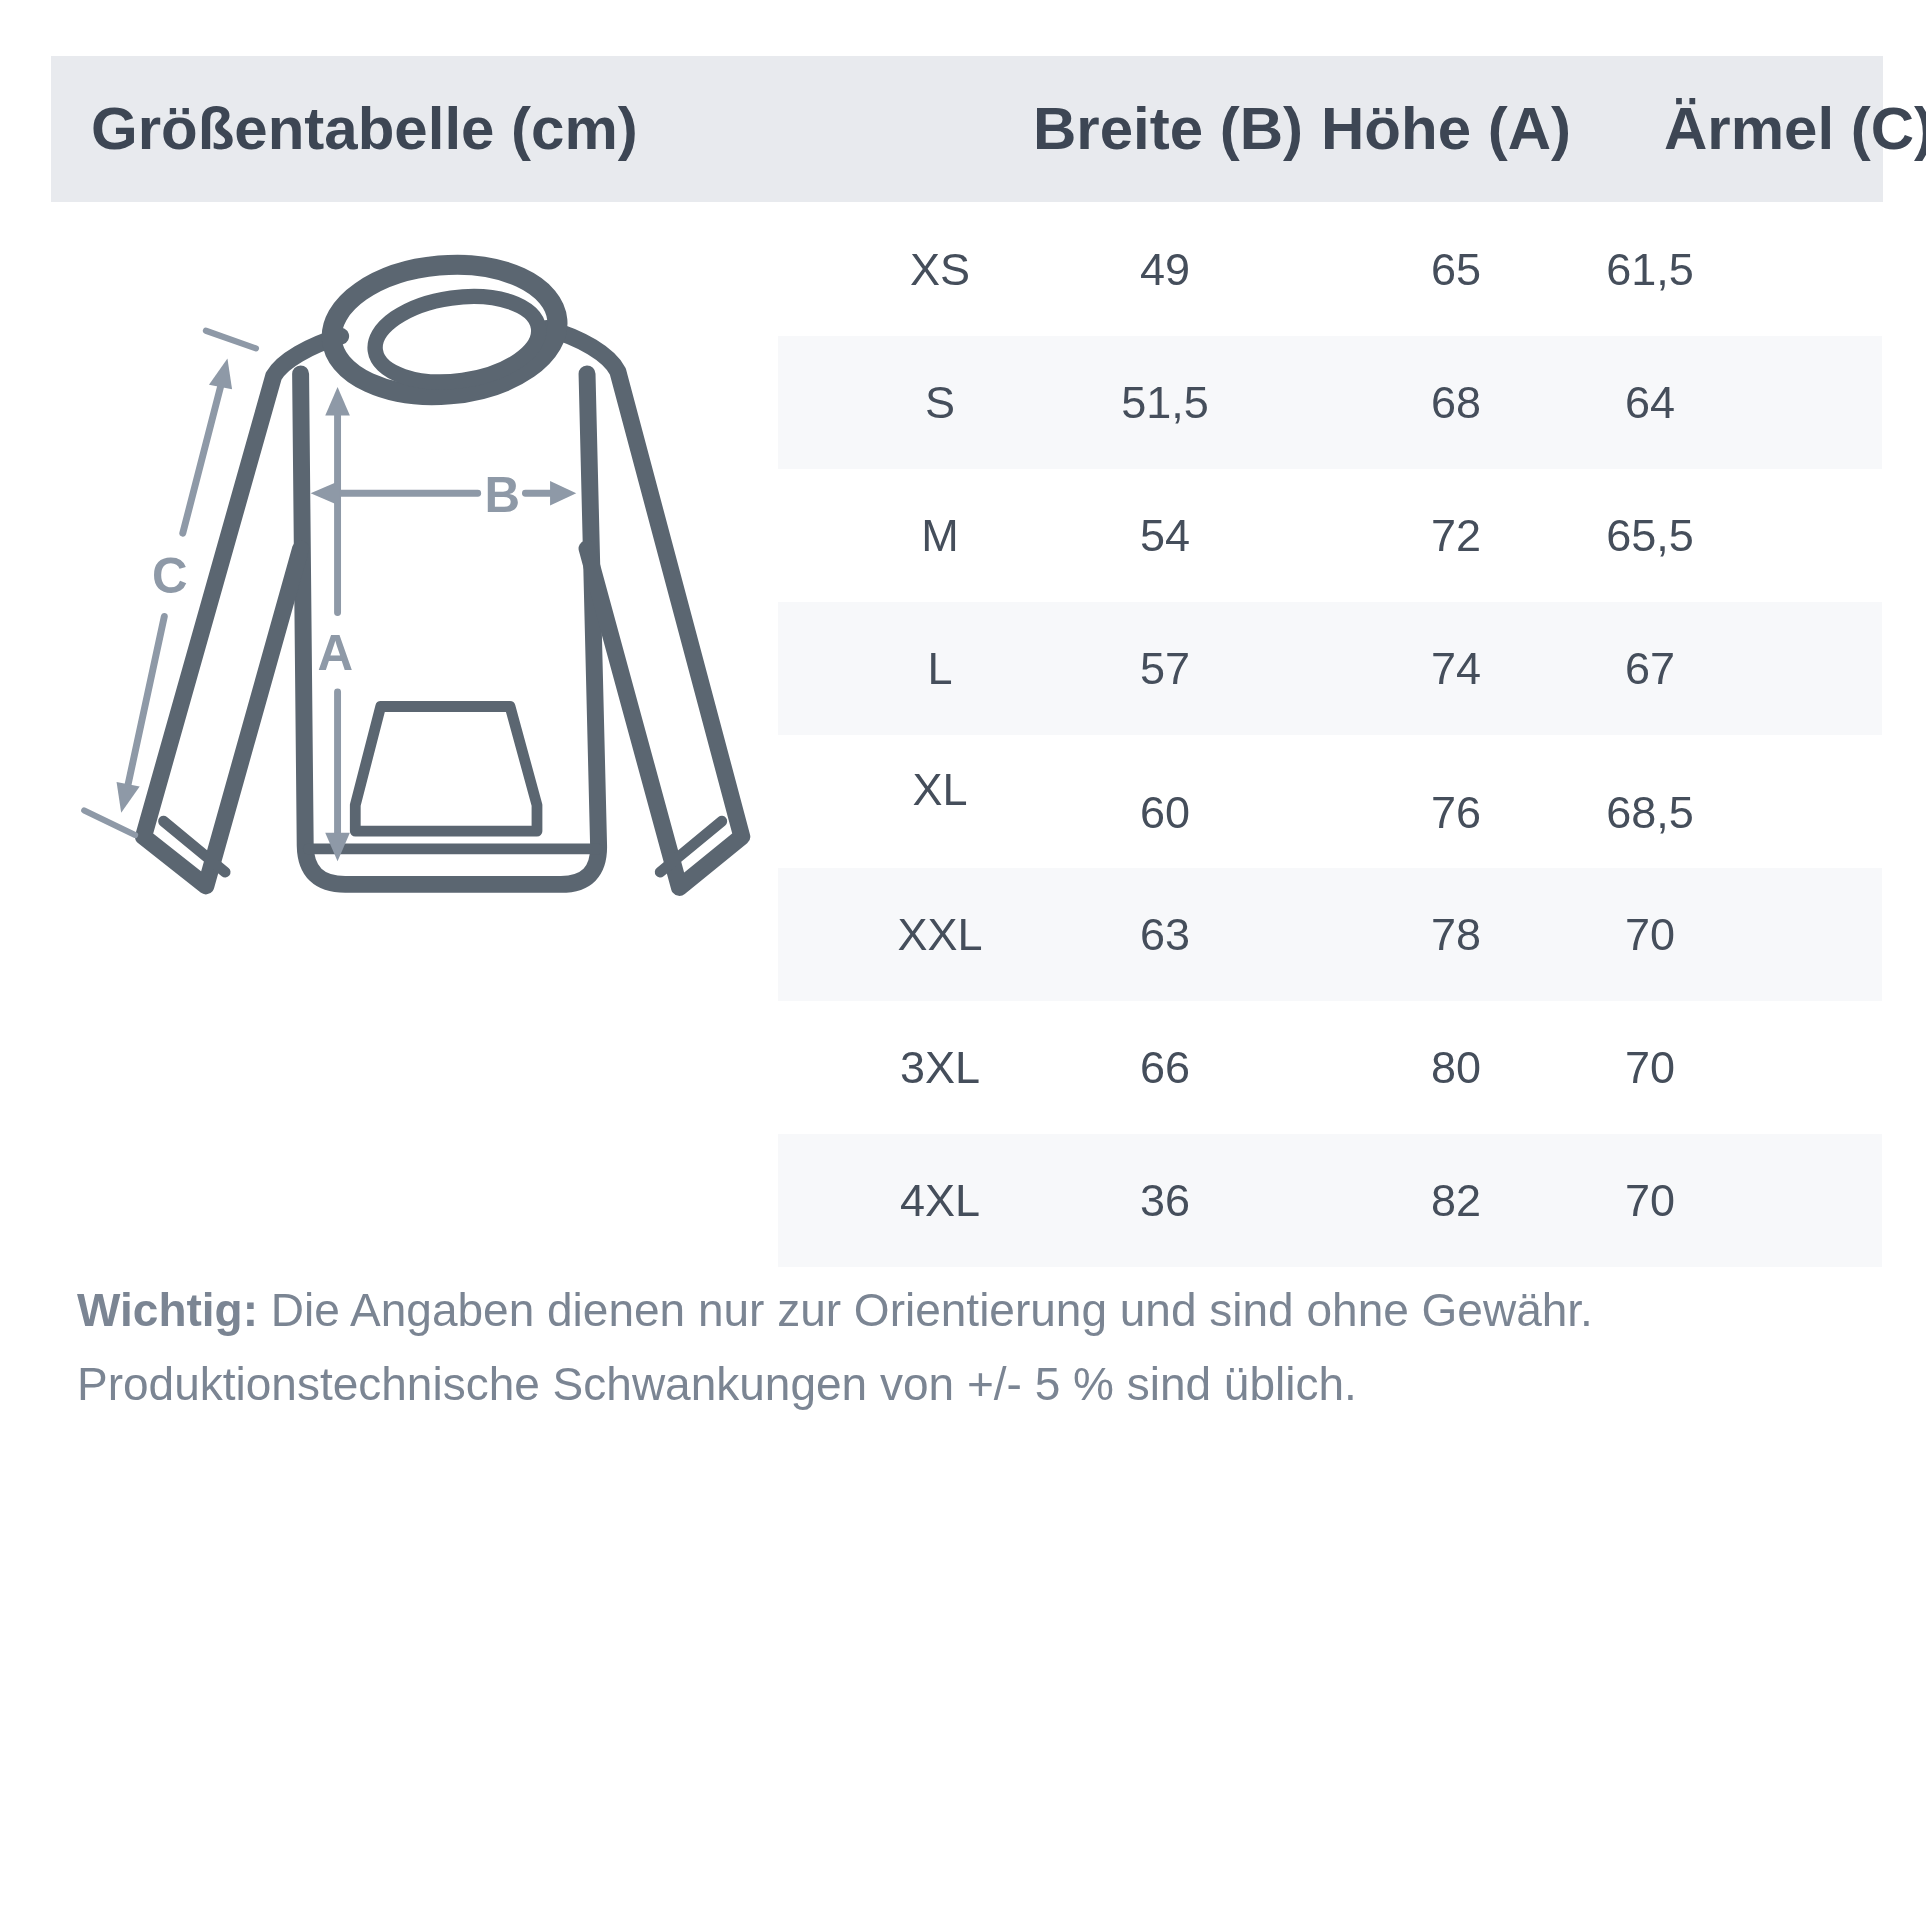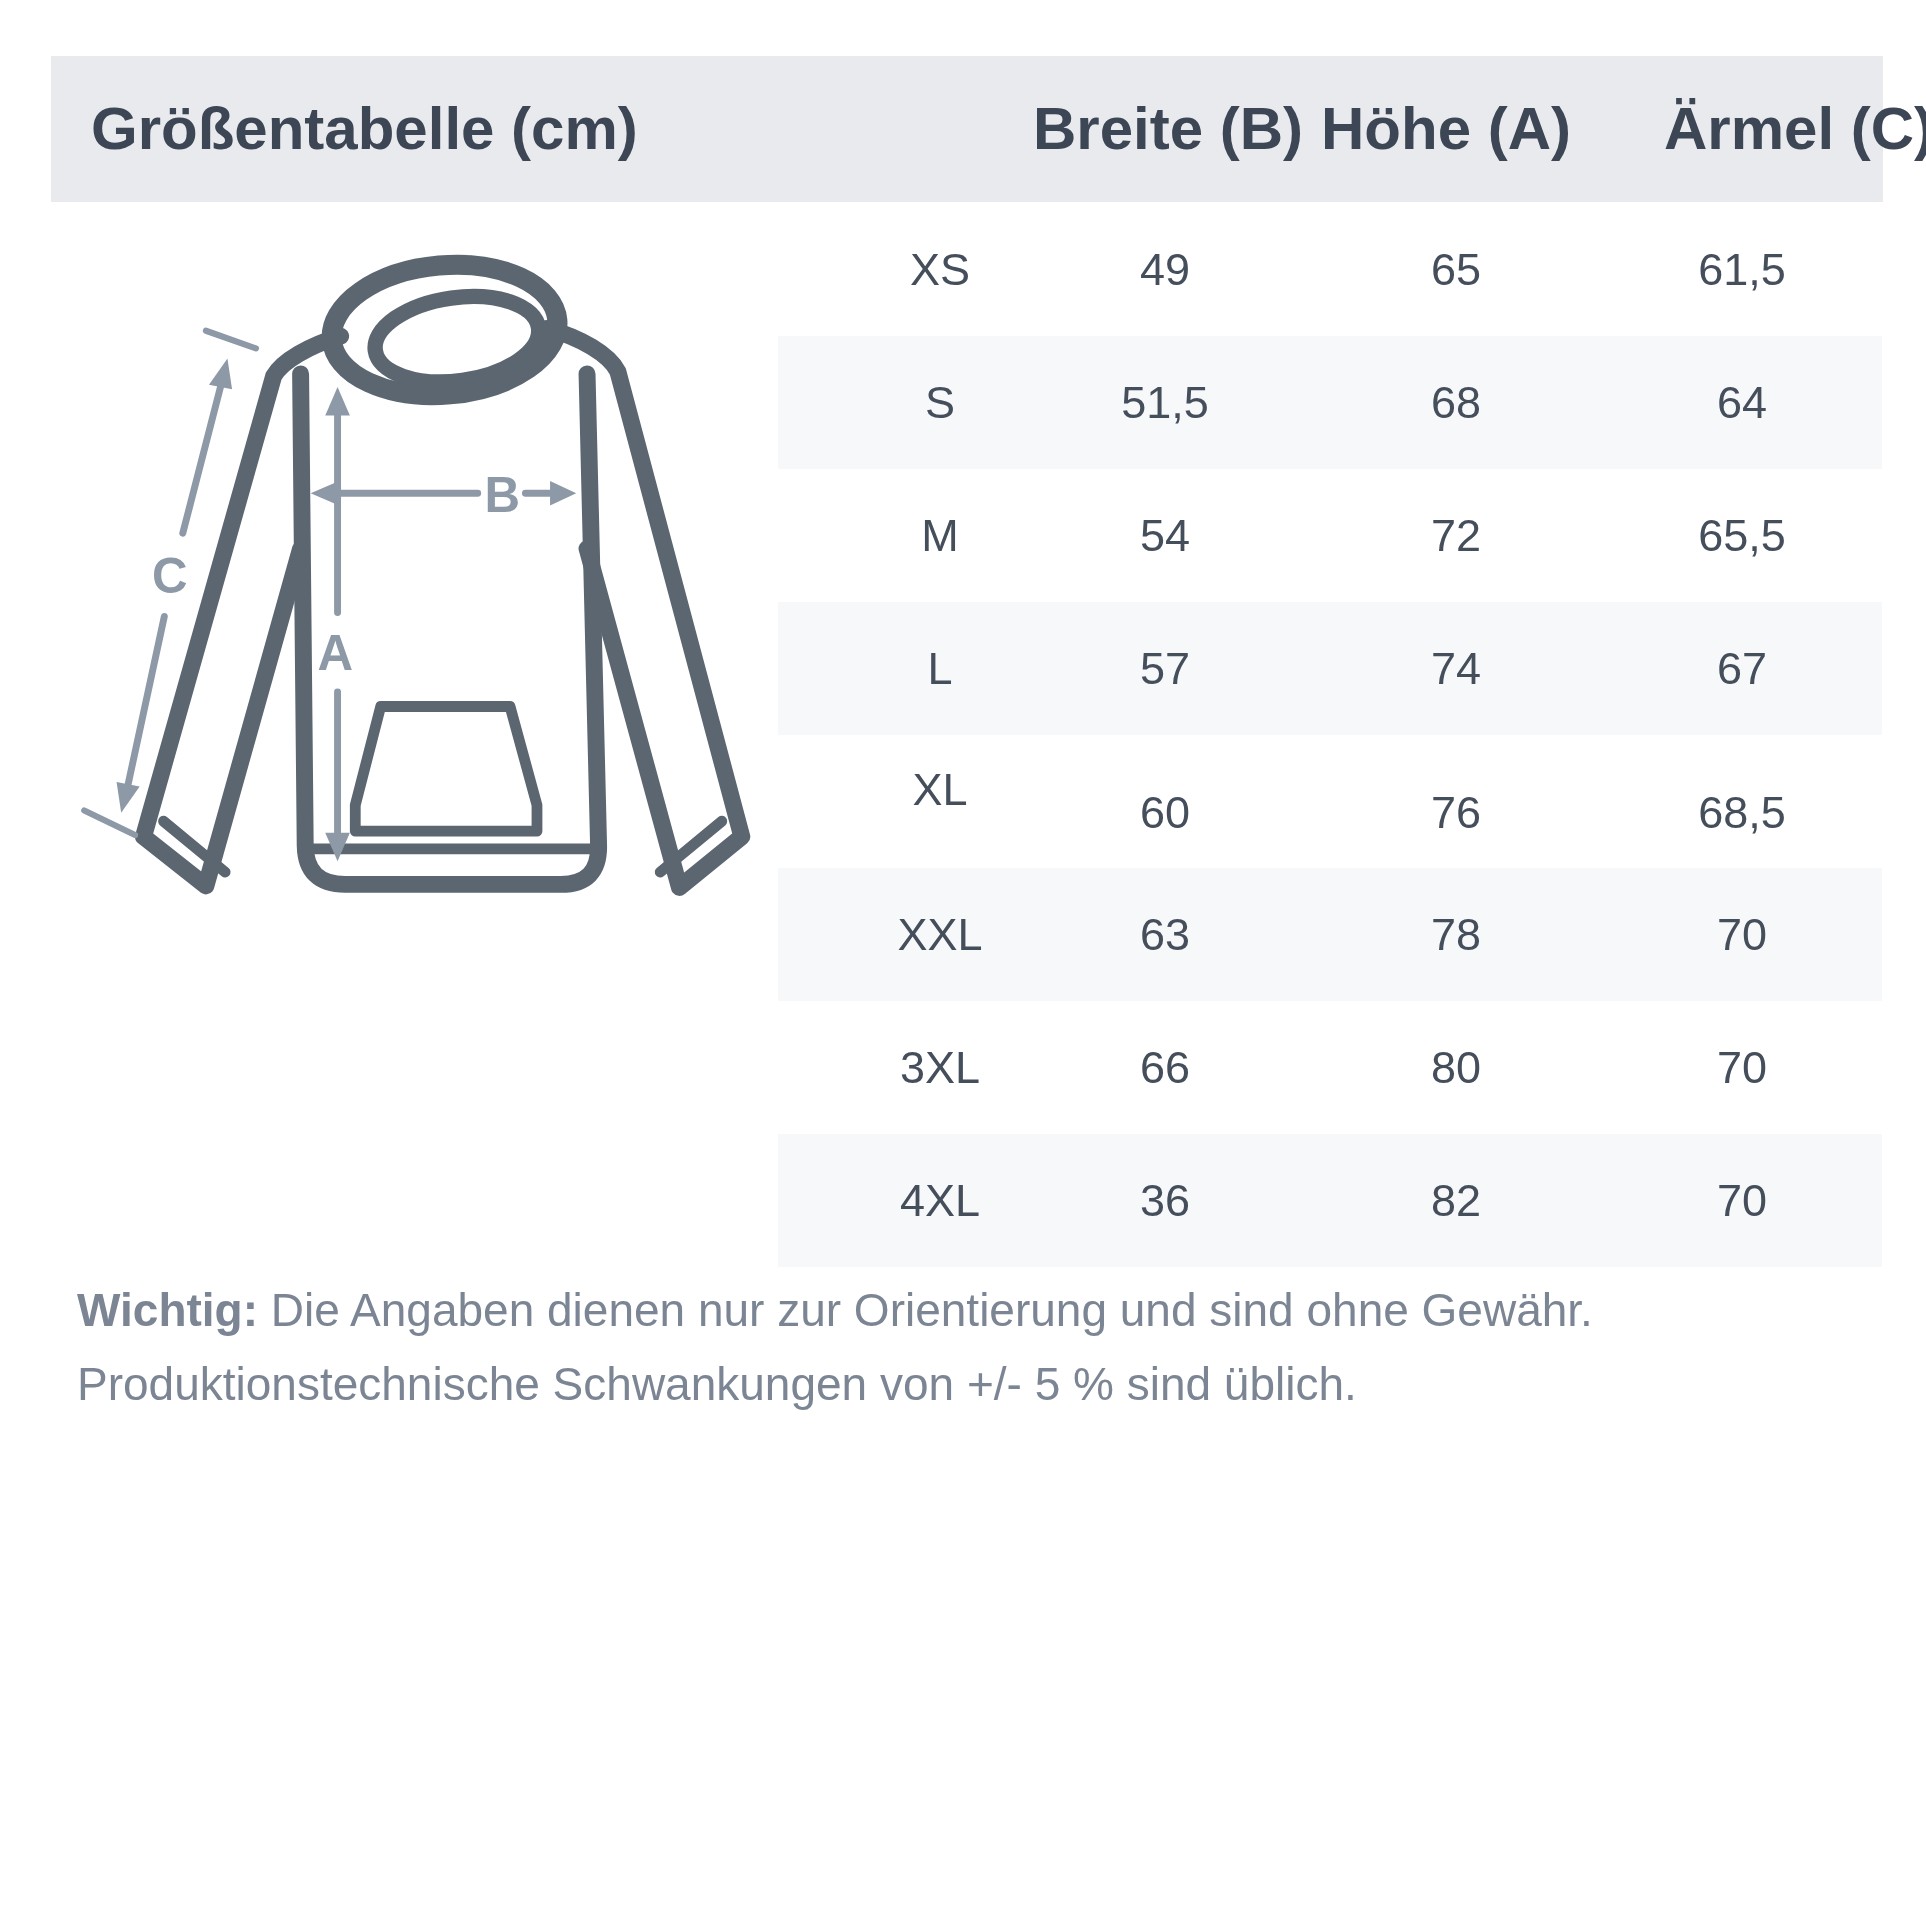--- a/index.html
+++ b/index.html
@@ -48,21 +48,21 @@
     background:var(--row-band);
   }
   .cell{
     position:absolute;top:0;height:133px;line-height:133px;
     transform:translateX(-50%);
     font-size:45px;color:var(--table-text);white-space:nowrap;
   }
   .cell.size{left:940px;}
   .cell.b{left:1165px;}
   .cell.a{left:1456px;}
-  .cell.c{left:1742px;text-align:center;}
+  .cell.c{left:1650px;text-align:center;}
   
   .row:nth-child(5) .cell.size{transform:translate(-50%,-11.6px);}
   .row:nth-child(5) .cell.b,
   .row:nth-child(5) .cell.a,
   .row:nth-child(5) .cell.c{transform:translate(-50%,10.8px);}
 
   
   .diagram{position:absolute;left:46px;top:216px;width:771px;height:693px;}
   .hoodie-line{stroke:var(--outline);fill:none;stroke-linecap:round;stroke-linejoin:round;}
   .seam{stroke:var(--outline);fill:none;stroke-linecap:round;}

